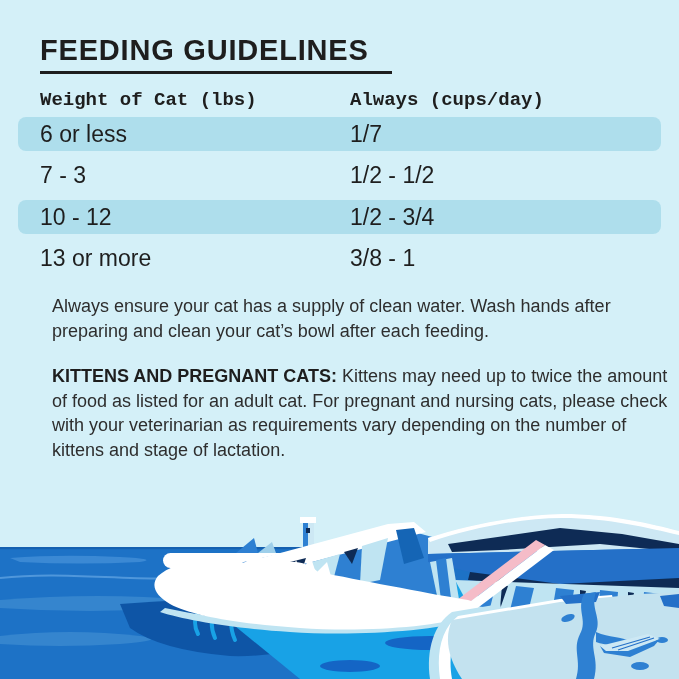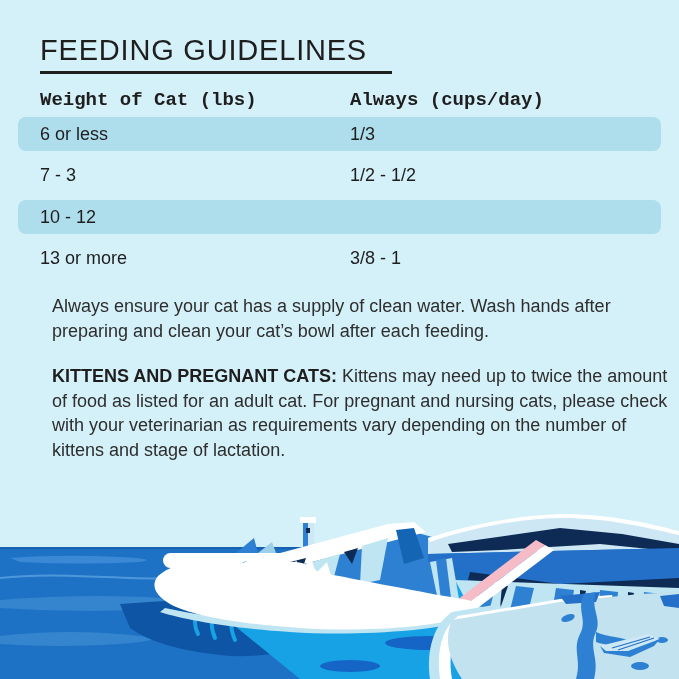--- a/index.html
+++ b/index.html
@@ -6,40 +6,40 @@
   body{
     width:679px;height:679px;overflow:hidden;position:relative;
     background:var(--page-bg,#D4F0F8);
     font-family:"Liberation Sans","DejaVu Sans",sans-serif;
     color:var(--ink,#1E1E1E);
   }
   .page{position:absolute;inset:0;}
 
   .title{
     position:absolute;left:40px;top:34px;margin:0;
-    font-size:29px;font-weight:normal;letter-spacing:.8px;
+    font-size:29px;font-weight:bold;letter-spacing:.8px;
     color:var(--ink,#1E1E1E);
   }
   .title-rule{
     position:absolute;left:40px;top:71px;width:352px;height:3px;
     background:var(--ink,#1E1E1E);
   }
 
   .thead{
     position:absolute;left:18px;right:18px;top:86px;height:28px;
     display:flex;align-items:center;
     font-weight:bold;font-size:19px;font-family:Liberation Mono, monospace;
   }
   .thead .c1{width:332px;padding-left:22px;box-sizing:border-box;}
   .thead .c2{flex:1;}
 
   .tbody{position:absolute;left:18px;right:18px;top:117px;}
   .trow{
     display:flex;align-items:center;height:34px;margin-bottom:7.5px;
-    font-size:18px;border-radius:8px;
+    font-size:23px;border-radius:8px;
   }
   .trow.striped{background:var(--row-stripe,#AEDEEC);}
   .trow .c1{width:332px;padding-left:22px;box-sizing:border-box;}
   .trow .c2{flex:1;}
 
   .note{
     position:absolute;left:52px;margin:0;
     font-size:18px;line-height:24.5px;color:var(--body-ink,#2E2E2E);
   }
   .note.water{top:294px;width:600px;line-height:25px;}
@@ -57,28 +57,29 @@
   <div class="title-rule"></div>
 
   <div class="thead">
     <span class="c1">Weight of Cat (lbs)</span>
     <span class="c2">Always (cups/day)</span>
   </div>
 
   <div class="tbody">
     <div class="trow striped">
       <span class="c1">6 or less</span>
-      <span class="c2">1/3</span>
+      <span class="c2">1/7</span>
     </div>
     <div class="trow">
       <span class="c1">7 - 3</span>
       <span class="c2">1/2 - 1/2</span>
     </div>
     <div class="trow striped">
       <span class="c1">10 - 12</span>
+      <span class="c2">1/2 - 3/4</span>
     </div>
     <div class="trow">
       <span class="c1">13 or more</span>
       <span class="c2">3/8 - 1</span>
     </div>
   </div>
 
   <p class="note water">
     <span>Always ensure your cat has a supply of clean water. Wash hands after preparing and clean your cat’s bowl after each feeding.</span>
   </p>

